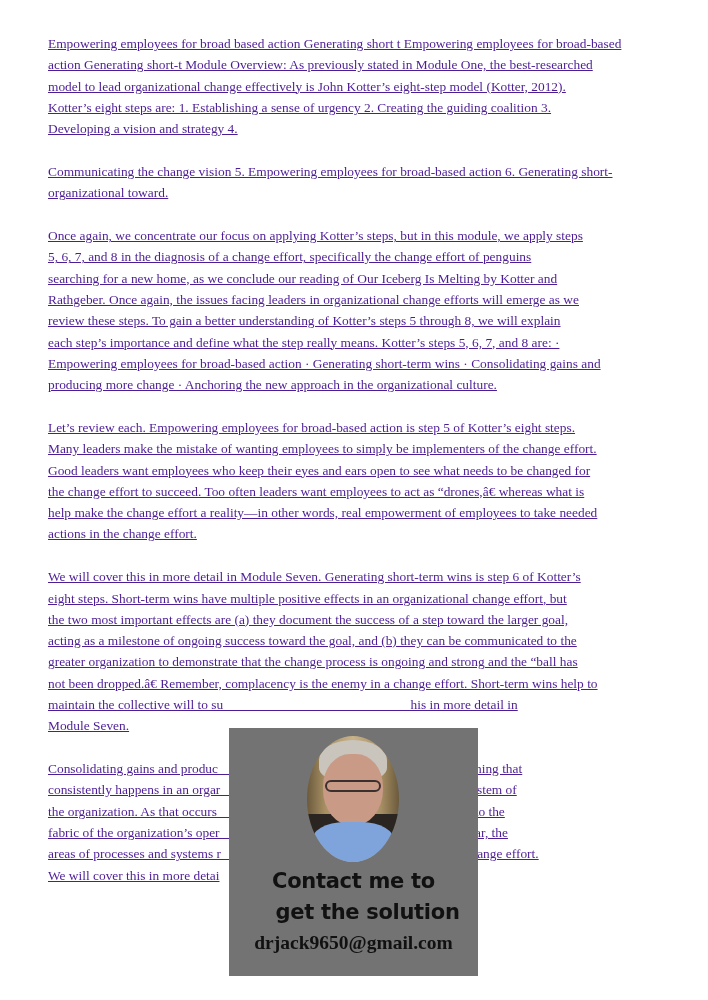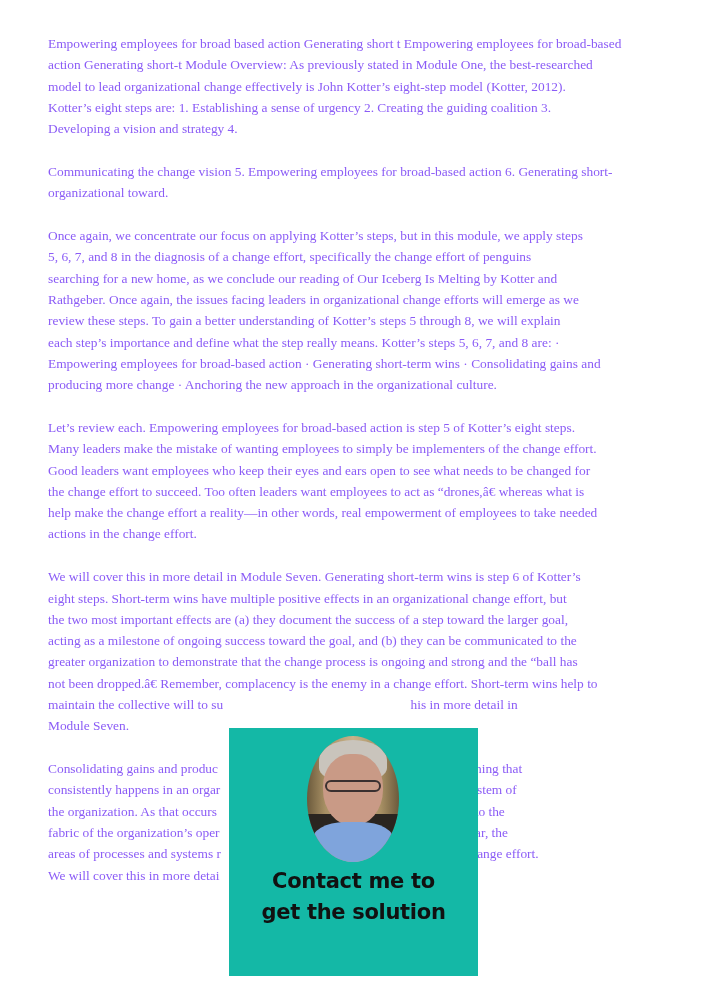--- a/index.html
+++ b/index.html
@@ -1,44 +1,44 @@
 <!DOCTYPE html>
 <html><head>
   <meta charset="utf-8">
   <style>
     html, body { margin: 0; padding: 0; background: #ffffff; }
     body { width: 708px; height: 1000px; position: relative; overflow: hidden; }
     .page {
       position: absolute; left: 48px; top: 33px; width: 616px;
       font-family: "Liberation Serif", "DejaVu Serif", serif;
-      font-size: 13.4px; line-height: 21.3px; color: #8b5cf6;
+      font-size: 13.4px; line-height: 21.3px; color: #4c1d95; text-decoration: underline;
     }
     .para { margin: 0 0 21.5px 0; }
     .line { display: block; white-space: nowrap; }
     .overlay {
       position: absolute; left: 229px; top: 728px; width: 249px; height: 248px;
-      background: #14b8a6;
+      background: #737373;
     }
     .portrait {
       position: absolute; left: 78px; top: 8px; width: 92px; height: 126px;
       border-radius: 50%; overflow: hidden;
       background: linear-gradient(90deg, #6b5a3c 0%, #a89064 20%, #c8b28a 50%, #a89064 80%, #6b5a3c 100%);
     }
     .portrait .hair { position: absolute; left: 12px; top: 4px; width: 68px; height: 40px; border-radius: 50% 50% 30% 30%; background: #c9c4bc; }
     .portrait .face { position: absolute; left: 16px; top: 18px; width: 60px; height: 72px; border-radius: 45% 45% 50% 50%; background: #c99a86; }
     .portrait .glasses { position: absolute; left: 18px; top: 44px; width: 56px; height: 12px; border: 2px solid #3a3030; border-radius: 6px; box-sizing: border-box; }
     .portrait .dark { position: absolute; left: 0; top: 78px; width: 92px; height: 20px; background: #2a2520; }
     .portrait .shirt { position: absolute; left: 4px; top: 86px; width: 84px; height: 50px; border-radius: 40% 40% 0 0; background: #7fa4dc; }
     .cta {
       position: absolute; left: 0; width: 249px; text-align: center;
       font-family: "DejaVu Sans", "Liberation Sans", sans-serif; font-weight: bold;
       color: #111; font-size: 21px; line-height: 30px; letter-spacing: -0.3px;
     }
     .cta1 { top: 138px; }
-    .cta2 { top: 169px; }
+    .cta2 { top: 169px; padding-left: 14px; }
     .email {
       position: absolute; left: 0; top: 204px; width: 249px; text-align: center;
       font-family: "Liberation Serif", "DejaVu Serif", serif; font-weight: bold;
       font-size: 19.5px; color: #111;
     }
   </style>
 </head>
 <body>
 
 <div class="page">
@@ -94,13 +94,14 @@
 <div class="overlay">
   <div class="portrait">
     <div class="dark"></div>
     <div class="hair"></div>
     <div class="face"></div>
     <div class="glasses"></div>
     <div class="shirt"></div>
   </div>
   <div class="cta cta1">Contact me to</div>
   <div class="cta cta2">get the solution</div>
+  <div class="email">drjack9650@gmail.com</div>
 </div>
 
 </body></html>

